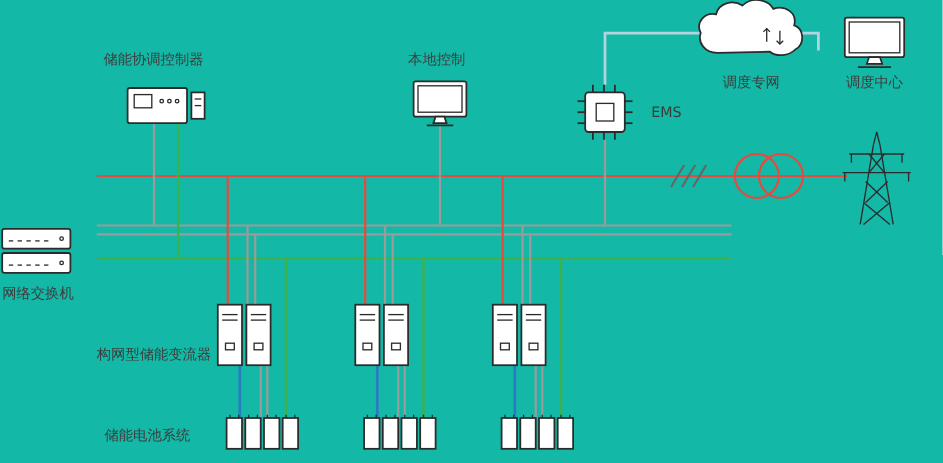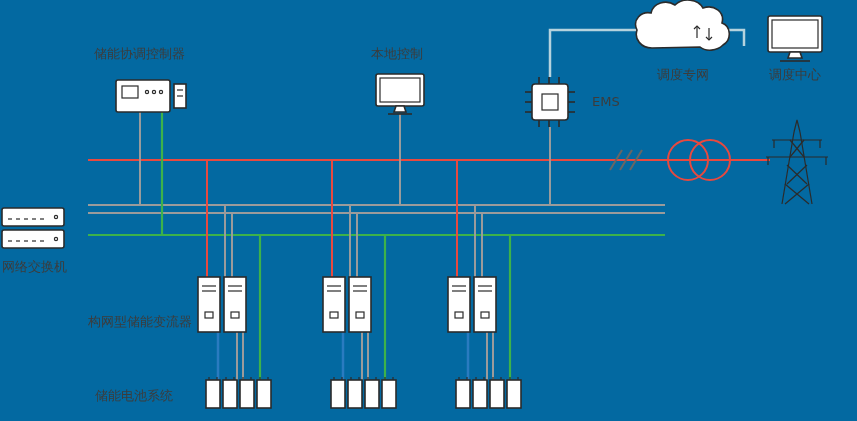--- a/index.html
+++ b/index.html
@@ -1,20 +1,20 @@
 <!DOCTYPE html>
 <html style="--power-red: #e8493f; --comm-green: #3db24a; --bus-gray: #9b9b9b; --link-blue: #2a7bc0; --cloud-blue: #b5d3de; --line-dark: #2b2b2b;"><head>
 <meta charset="utf-8">
 <style>
   html, body { margin: 0; padding: 0; background: #ffffff; }
   .canvas {
     position: relative;
     width: 857px;
     height: 421px;
-    background: #0369a1;
+    background: #14b8a6;
     font-family: "DejaVu Sans", "Liberation Sans", sans-serif;
     overflow: hidden;
   }
   svg { display: block; }
 
   .ln-red   { stroke: var(--power-red, #e8493f);  stroke-width: 2;   fill: none; }
   .ln-gray  { stroke: var(--bus-gray, #9b9b9b);   stroke-width: 2;   fill: none; }
   .ln-green { stroke: var(--comm-green, #3db24a); stroke-width: 2.2; fill: none; }
   .ln-blue  { stroke: var(--link-blue, #2a7bc0);  stroke-width: 2.5; fill: none; }
   .ln-sky   { stroke: var(--cloud-blue, #b5d3de); stroke-width: 2.5; fill: none; }

